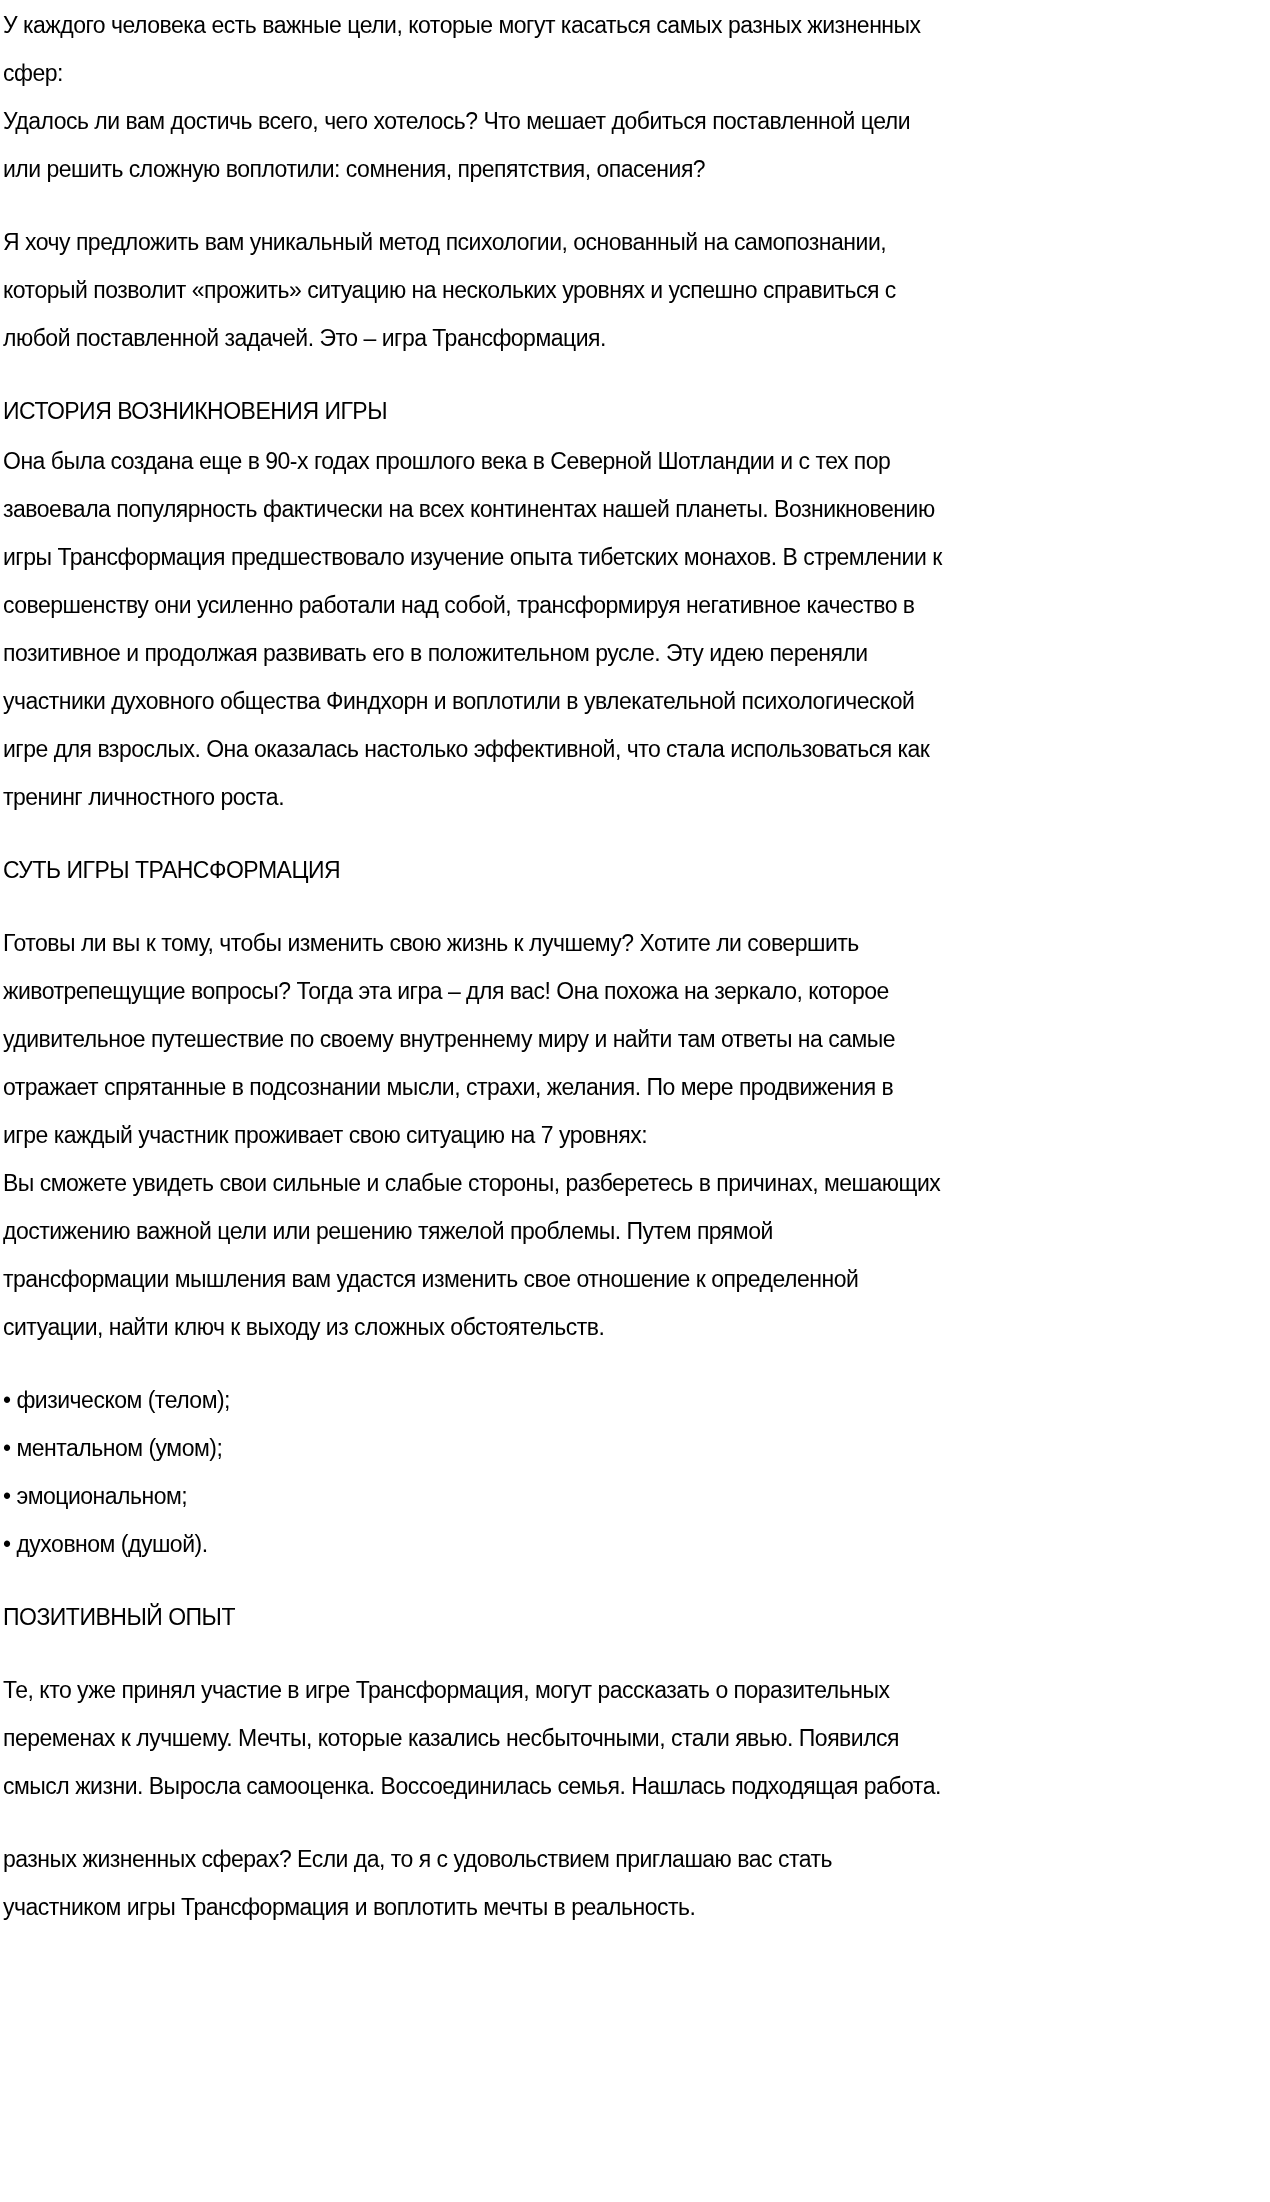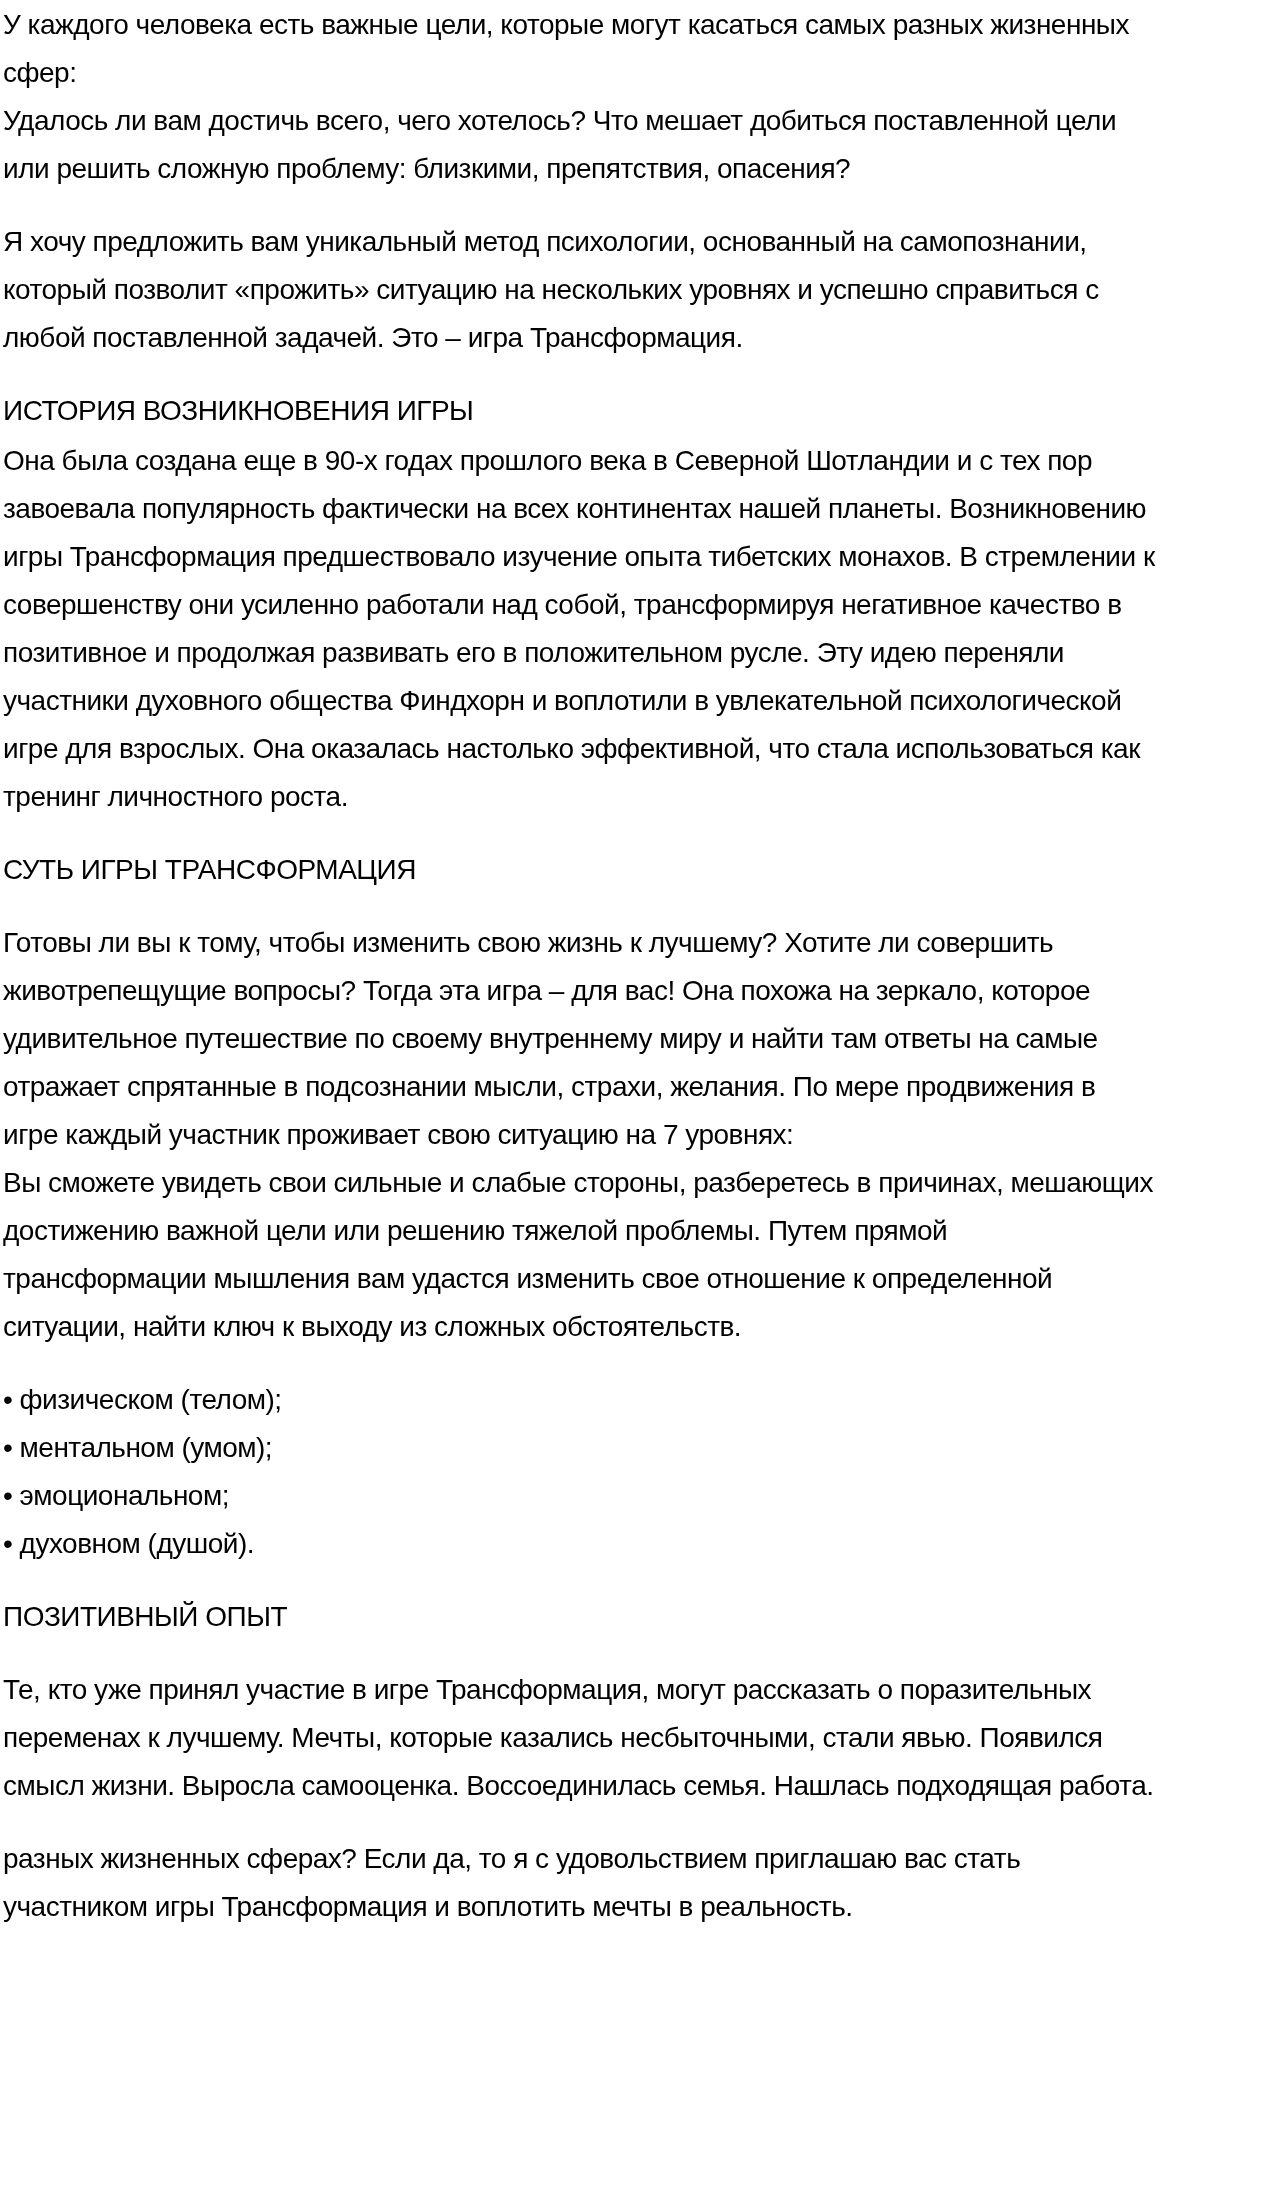--- a/index.html
+++ b/index.html
@@ -14,21 +14,21 @@
     overflow: hidden;
   }
   .page {
     width: 1270px;
     height: 2202px;
     box-sizing: border-box;
     padding: 1px 0 0 3px;
     background: #ffffff;
     color: #000000;
     font-family: "Liberation Sans", "DejaVu Sans", sans-serif;
-    font-size: 28px;
+    font-size: 23px;
     line-height: 48px;
     letter-spacing: -0.5px;
   }
   .block   { margin: 0 0 25px 0; }
   .tight   { margin-bottom: 0; }
   .smallgap{ margin-bottom: 17px; }
   .heading-tight { margin: 0 0 2px 0; }
   .line {
     white-space: nowrap;
     height: 48px;
@@ -40,21 +40,21 @@
 <div class="page">
 
   <div class="block tight">
     <div class="line">У каждого человека есть важные цели, которые могут касаться самых разных жизненных</div>
     <div class="line">сфер:</div>
   </div>
 
 
   <div class="block">
     <div class="line">Удалось ли вам достичь всего, чего хотелось? Что мешает добиться поставленной цели</div>
-    <div class="line">или решить сложную проблему: близкими, препятствия, опасения?</div>
+    <div class="line">или решить сложную воплотили: сомнения, препятствия, опасения?</div>
   </div>
 
   <div class="block">
     <div class="line">Я хочу предложить вам уникальный метод психологии, основанный на самопознании,</div>
     <div class="line">который позволит «прожить» ситуацию на нескольких уровнях и успешно справиться с</div>
     <div class="line">любой поставленной задачей. Это – игра Трансформация.</div>
   </div>
 
   <div class="heading-tight">
     <div class="line">ИСТОРИЯ ВОЗНИКНОВЕНИЯ ИГРЫ</div>

